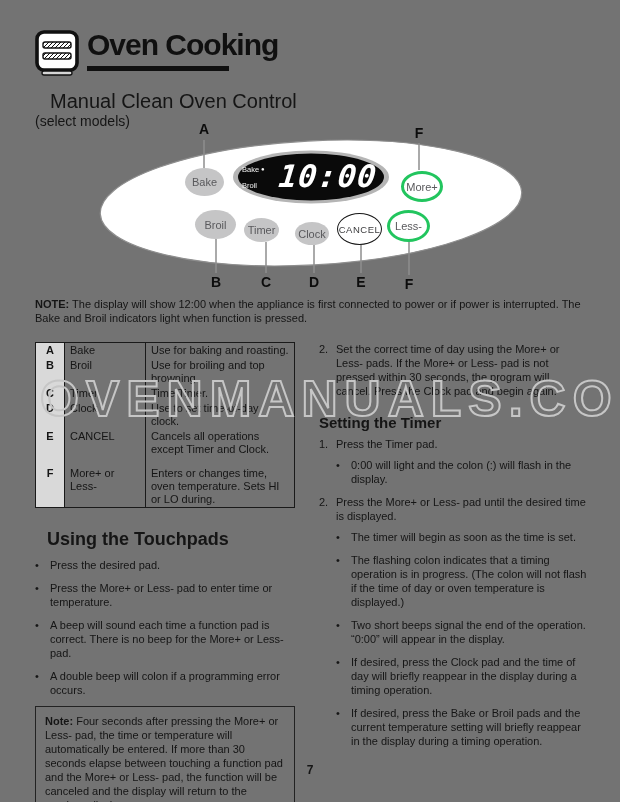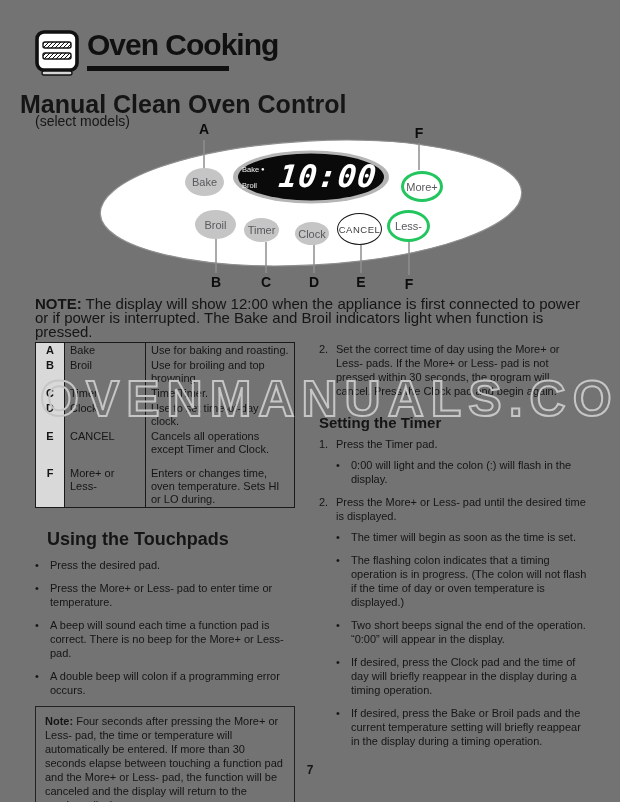--- a/index.html
+++ b/index.html
@@ -3,39 +3,39 @@
 <meta charset="utf-8">
 <style>
   html,body{margin:0;padding:0;background:#fff;}
   .page{position:relative;width:620px;height:802px;background:#737373;overflow:hidden;
         font-family:"Liberation Sans",sans-serif;color:#151515;}
   
   .logo-icon{position:absolute;left:34px;top:29px;}
   .logo-title{position:absolute;left:87px;top:28px;font-size:30px;font-weight:bold;
               letter-spacing:-1px;color:#101010;white-space:nowrap;}
   .logo-underline{position:absolute;left:87px;top:66px;width:142px;height:5px;background:#101010;}
-  .sec-title{position:absolute;left:20px;top:90px;font-size:25px;font-weight:bold;}
+  .sec-title{position:absolute;left:50px;top:90px;font-size:20px;font-weight:normal;}
   .sec-sub{position:absolute;left:35px;top:113px;font-size:14px;}
   
   .diagram{position:absolute;left:0;top:118px;width:620px;height:182px;}
   .diagram svg.bg{position:absolute;left:0;top:0;}
   .pad{position:absolute;border-radius:50%;display:flex;align-items:center;justify-content:center;
        font-size:11px;color:#59595c;background:#c5c5c6;}
   .pad.white{background:#fff;border:3px solid #22c55e;}
   .pad.cancel{background:#fff;border:1.5px solid #161616;font-size:9.5px;letter-spacing:.5px;color:#3c3c3e;}
   .callout{position:absolute;width:22px;text-align:center;font-size:14px;font-weight:bold;color:#0c0c0c;}
   .disp-content{position:absolute;left:240px;top:38px;width:142px;height:42px;display:flex;align-items:center;}
   .disp-ind{display:flex;flex-direction:column;gap:7px;width:32px;margin-left:2px;}
   .disp-ind .row{display:flex;align-items:center;gap:2px;color:#f4f4f4;font-size:7.5px;}
   .dot{font-size:6px;line-height:6px;}
   .disp-time{flex:1;text-align:center;color:#fff;font-family:"DejaVu Sans Mono",monospace;
              font-size:31px;font-weight:bold;font-style:italic;transform:skewX(-6deg);
              letter-spacing:1px;margin-top:-3px;}
   
-  .note-line{position:absolute;left:35px;top:297px;width:552px;font-size:15px;line-height:14px;}
+  .note-line{position:absolute;left:35px;top:297px;width:552px;font-size:11px;line-height:14px;}
   
   .watermark{position:absolute;left:40px;top:370px;z-index:6;font-size:50px;font-weight:bold;
              letter-spacing:7px;white-space:nowrap;color:transparent;
              -webkit-text-stroke:2px #c6c6c6;pointer-events:none;}
   
   .cols{position:absolute;left:35px;top:342px;width:552px;display:flex;gap:24px;}
   .col-l{width:260px;}
   .col-r{width:268px;}
   .fs{font-size:11px;line-height:14px;}
   table.key{width:100%;border:1.5px solid #1a1a1a;border-collapse:collapse;font-size:11px;line-height:13px;}

